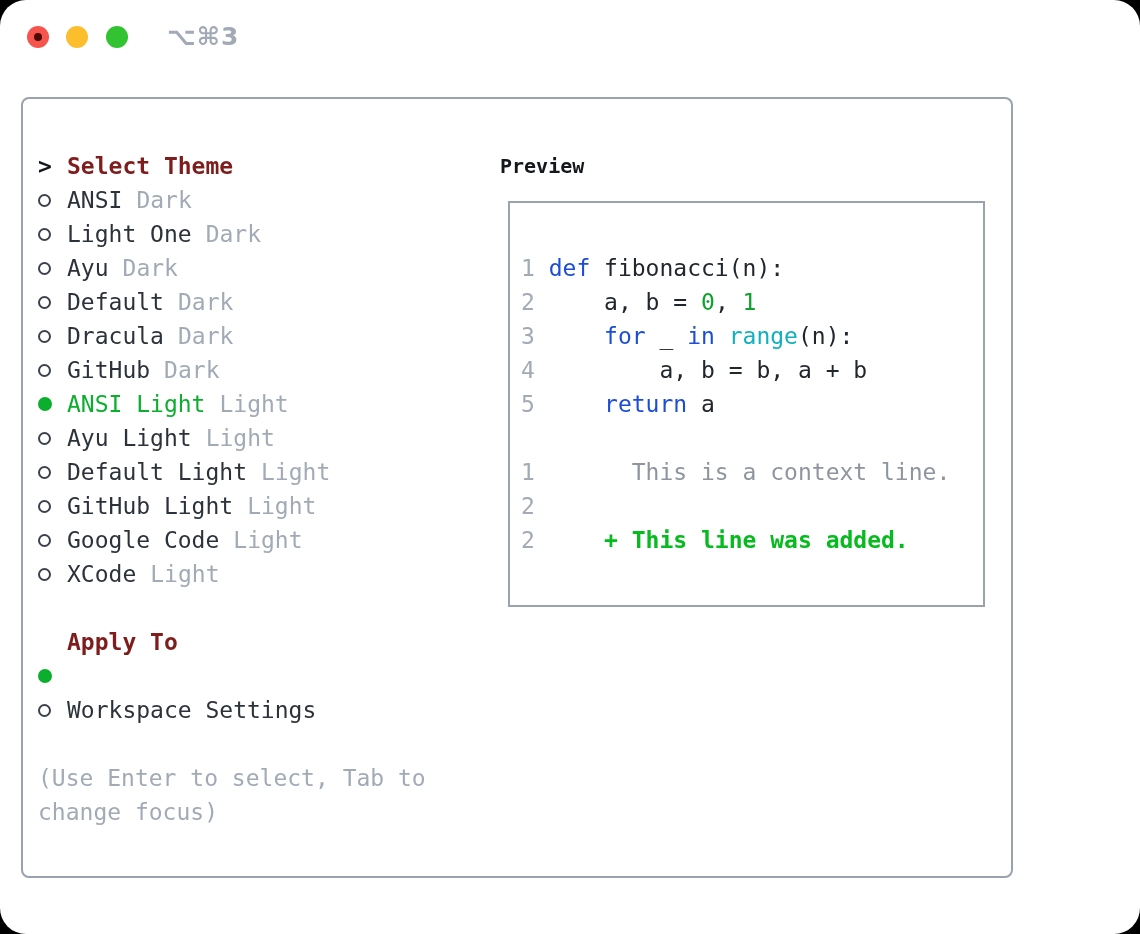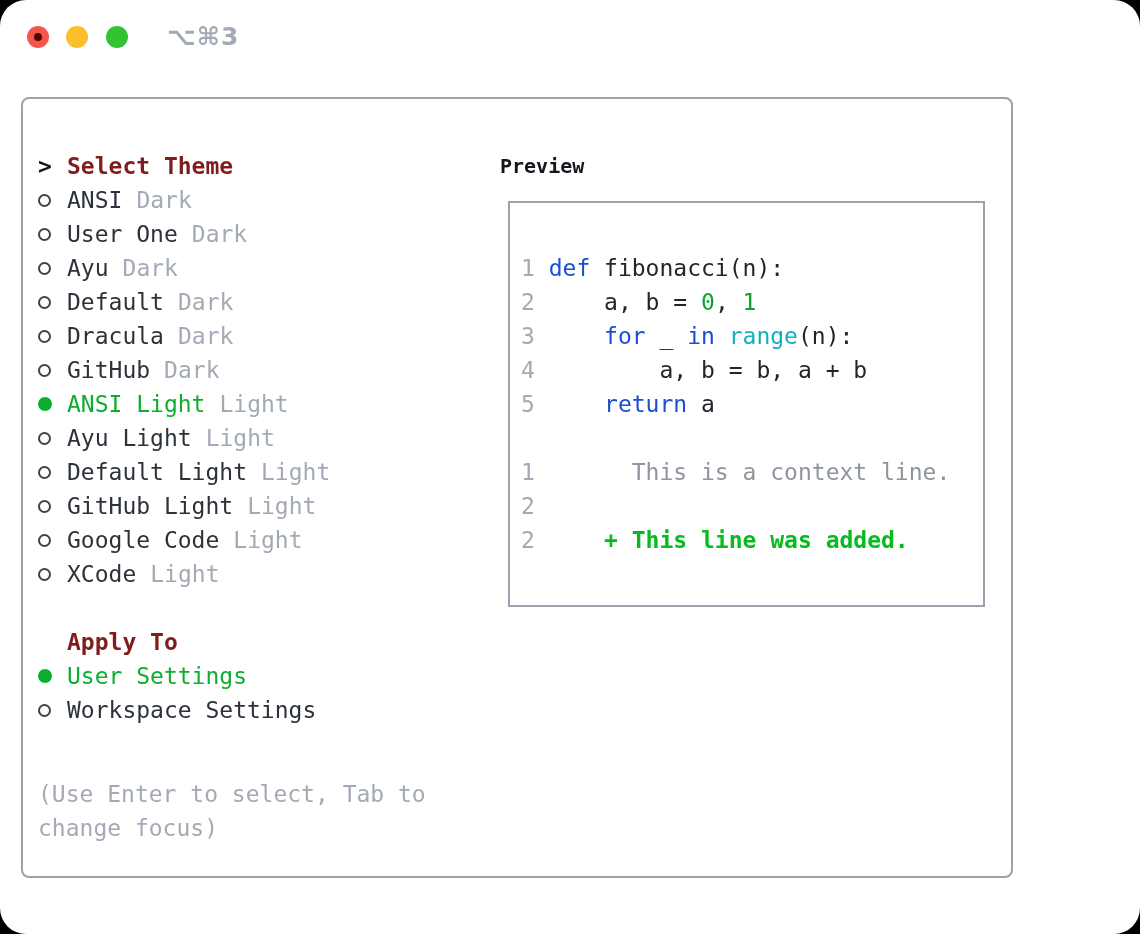--- a/index.html
+++ b/index.html
@@ -53,21 +53,21 @@
     width: 14px; height: 14px;
     background: var(--color-accent-green);
     border-color: var(--color-accent-green);
   }
   .label { color: #2c323a; white-space: pre; }
   .label.selected { color: var(--color-accent-green); }
   .suffix { color: var(--color-muted-gray); margin-left: 14px; white-space: pre; }
   .spacer { height: 34px; }
   .help {
     width: 420px; color: var(--color-muted-gray);
-    font-size: 23px; line-height: 34px; margin-top: 16px;
+    font-size: 23px; line-height: 34px;
   }
   
   .preview-heading {
     position: absolute; left: 477px; top: 50px;
     height: 34px; line-height: 34px;
     font-size: 20px; font-weight: bold; color: #14181d;
   }
   .preview-box {
     position: absolute; left: 485px; top: 102px;
     width: 477px; height: 406px;
@@ -116,21 +116,21 @@
             <span class="bullet">
               <span class="radio"></span>
             </span>
             <span class="label">ANSI</span>
             <span class="suffix">Dark</span>
           </div>
           <div class="row">
             <span class="bullet">
               <span class="radio"></span>
             </span>
-            <span class="label">User One</span>
+            <span class="label">Light One</span>
             <span class="suffix">Dark</span>
           </div>
           <div class="row">
             <span class="bullet">
               <span class="radio"></span>
             </span>
             <span class="label">Ayu</span>
             <span class="suffix">Dark</span>
           </div>
           <div class="row">
@@ -202,21 +202,20 @@
 
       <div class="row">
         <span class="bullet"></span>
         <span class="heading">Apply To</span>
       </div>
       <div id="apply-rows">
           <div class="row">
             <span class="bullet">
               <span class="radio selected"></span>
             </span>
-            <span class="label selected">User Settings</span>
           </div>
           <div class="row">
             <span class="bullet">
               <span class="radio"></span>
             </span>
             <span class="label">Workspace Settings</span>
           </div>
         </div>
 
       <div class="spacer"></div>

